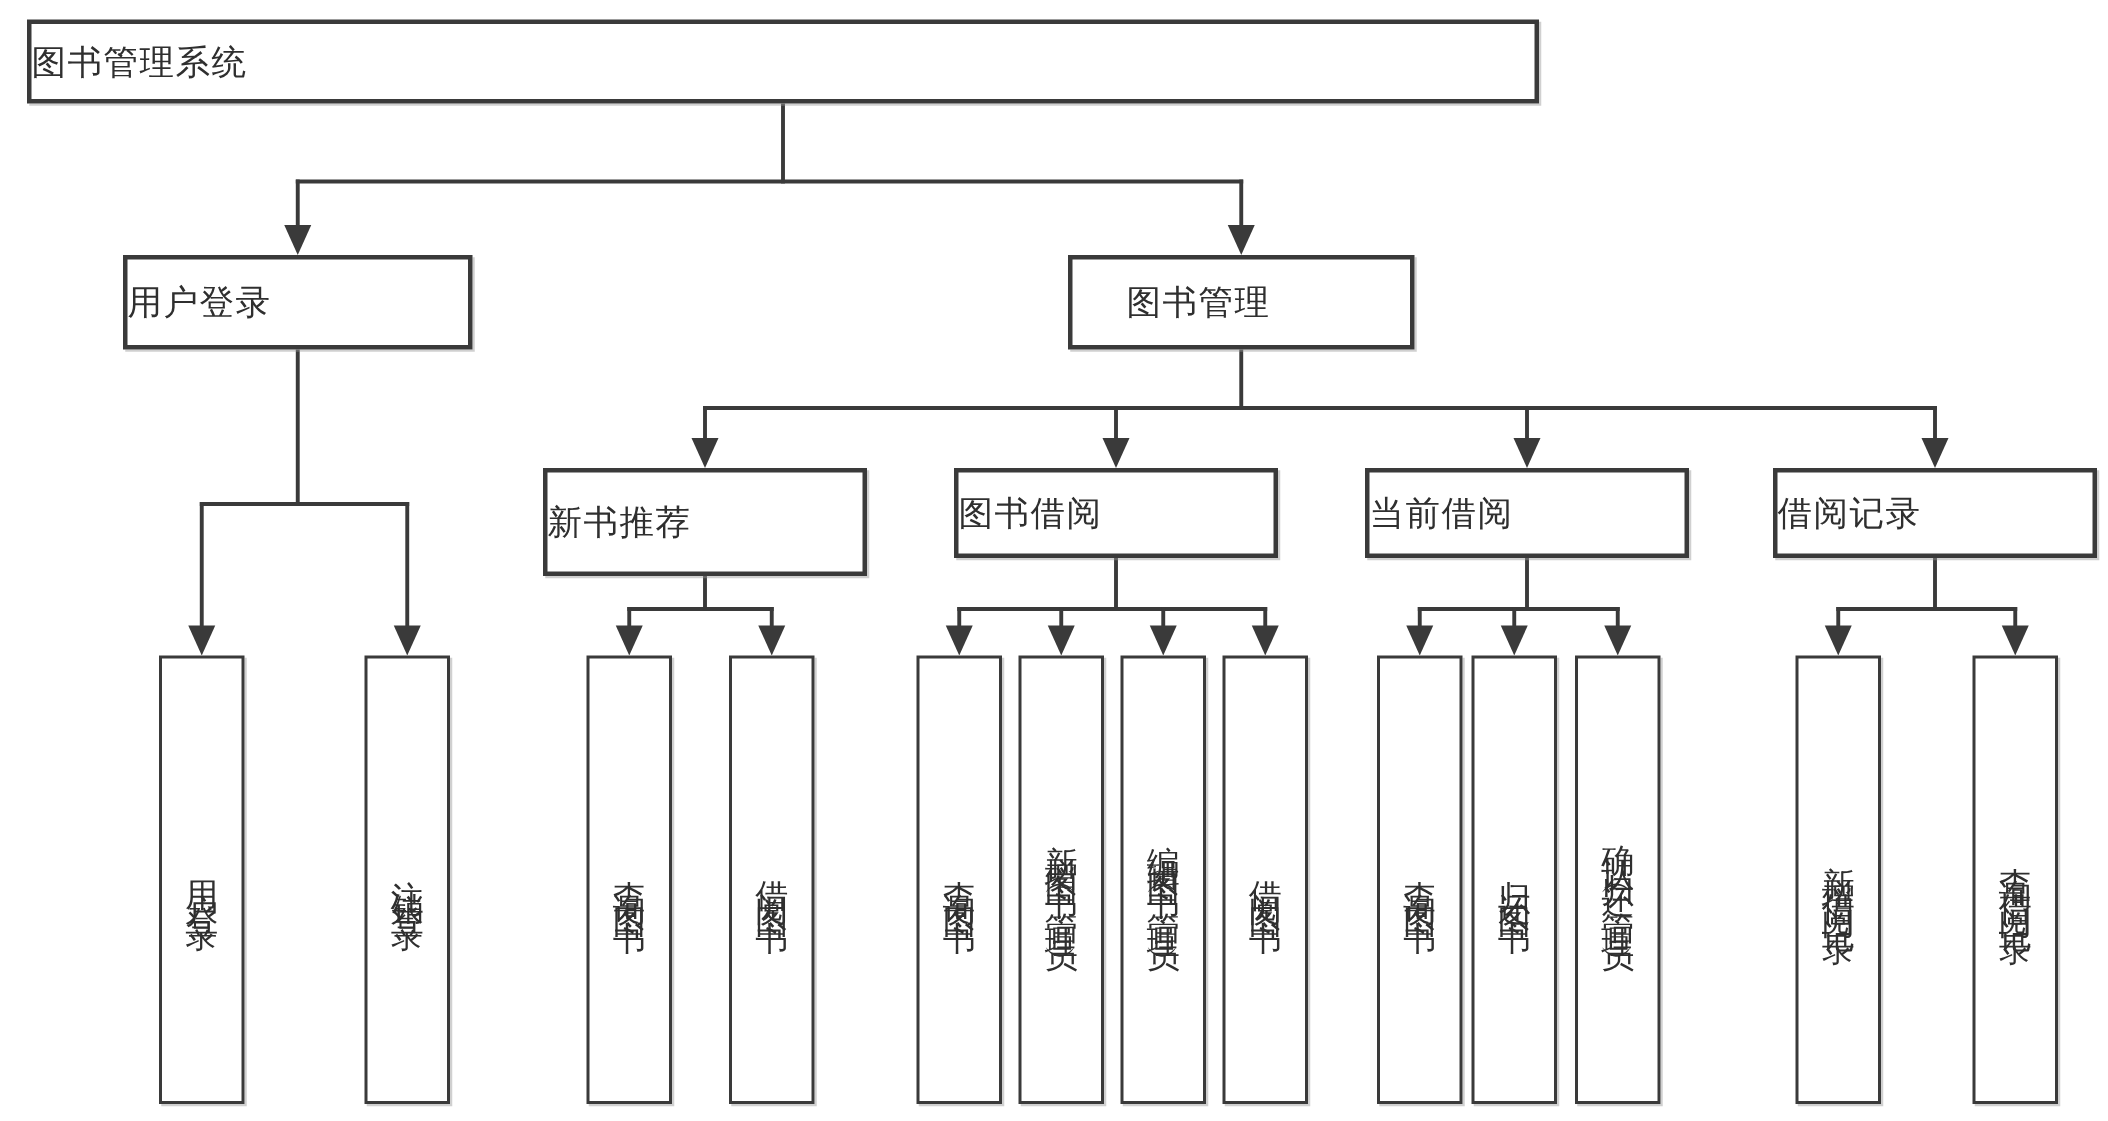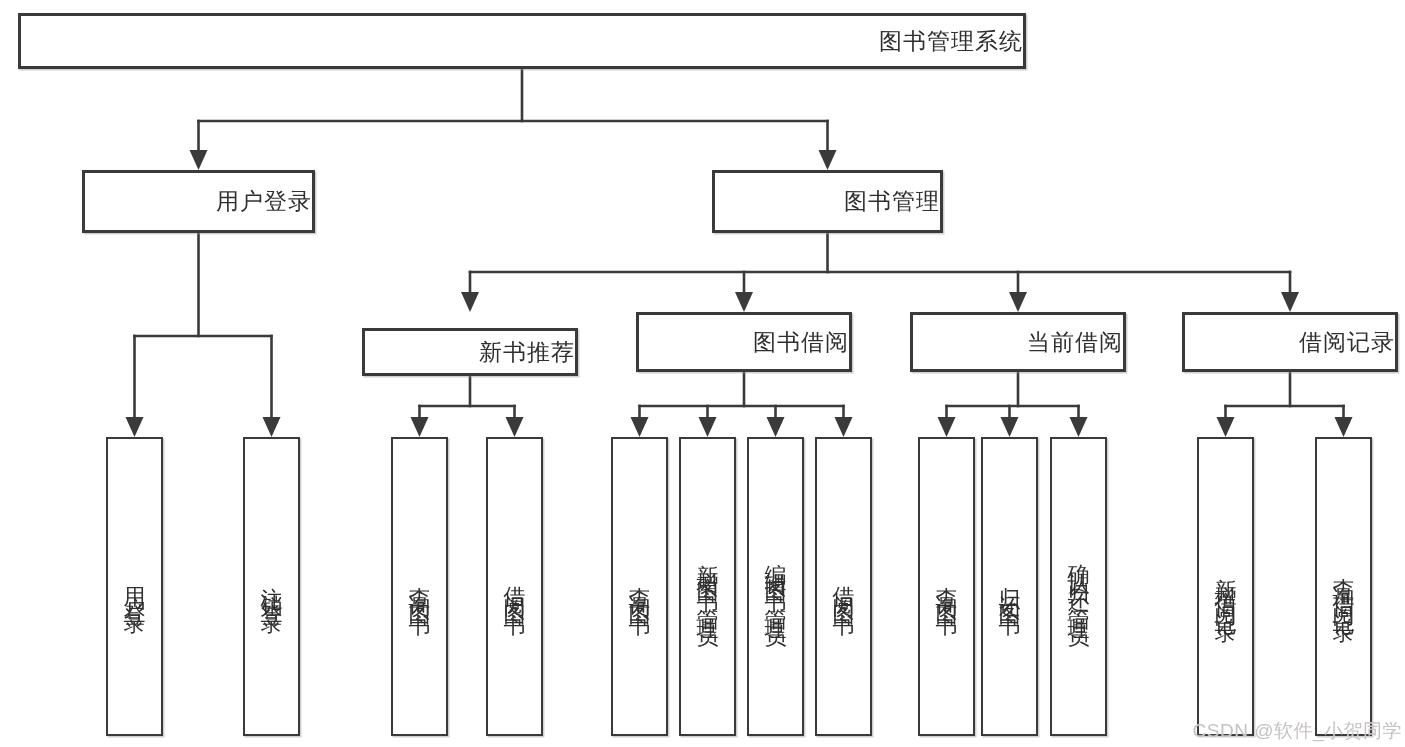--- a/index.html
+++ b/index.html
@@ -22,21 +22,21 @@
     pointer-events: none;
   }
   .node {
     position: absolute;
     box-sizing: border-box;
     background: #ffffff;
     border: 3px solid #3a3a3a;
     box-shadow: 1.5px 1.5px 0 rgba(150,150,150,0.45);
     display: flex;
     align-items: center;
-    justify-content: flex-end;
+    justify-content: flex-start;
     color: #2f2f2f;
     font-size: 23px;
     letter-spacing: 1px;
     white-space: nowrap;
   }
   .leaf {
     position: absolute;
     box-sizing: border-box;
     background: #ffffff;
     border: 2.5px solid #3a3a3a;
@@ -148,25 +148,25 @@
     </g>
   </svg>
 
   <div class="node" style="left:18px; top:13px; width:1008px; height:56px;">
     <span>图书管理系统</span>
   </div>
 
   <div class="node" style="left:82px; top:170px; width:233px; height:63px;">
     <span>用户登录</span>
   </div>
-  <div class="node" style="left:712px; top:170px; width:231px; height:63px;">
+  <div class="node" style="left:712px; top:170px; width:231px; height:63px;padding-left:36px;">
     <span>图书管理</span>
   </div>
 
-  <div class="node" style="left:362px; top:328px; width:216px; height:48px;font-family:Liberation Serif, serif;">
+  <div class="node" style="left:362px; top:312px; width:216px; height:72px;font-family:Liberation Serif, serif;">
     <span>新书推荐</span>
   </div>
   <div class="node" style="left:910px; top:312px; width:216px; height:60px;">
     <span>当前借阅</span>
   </div>
   <div class="node" style="left:636px; top:312px; width:216px; height:60px;">
     <span>图书借阅</span>
   </div>
   <div class="node" style="left:1182px; top:312px; width:216px; height:60px;">
     <span>借阅记录</span>
@@ -209,15 +209,14 @@
     <span>确认归还（管理员）</span>
   </div>
 
   <div class="leaf" style="left:1197px;">
     <span>新增借阅记录</span>
   </div>
   <div class="leaf" style="left:1315px;">
     <span>查询借阅记录</span>
   </div>
 
-  <div class="watermark">CSDN @软件_小贺同学</div>
 
 </div>
 
 </body></html>

